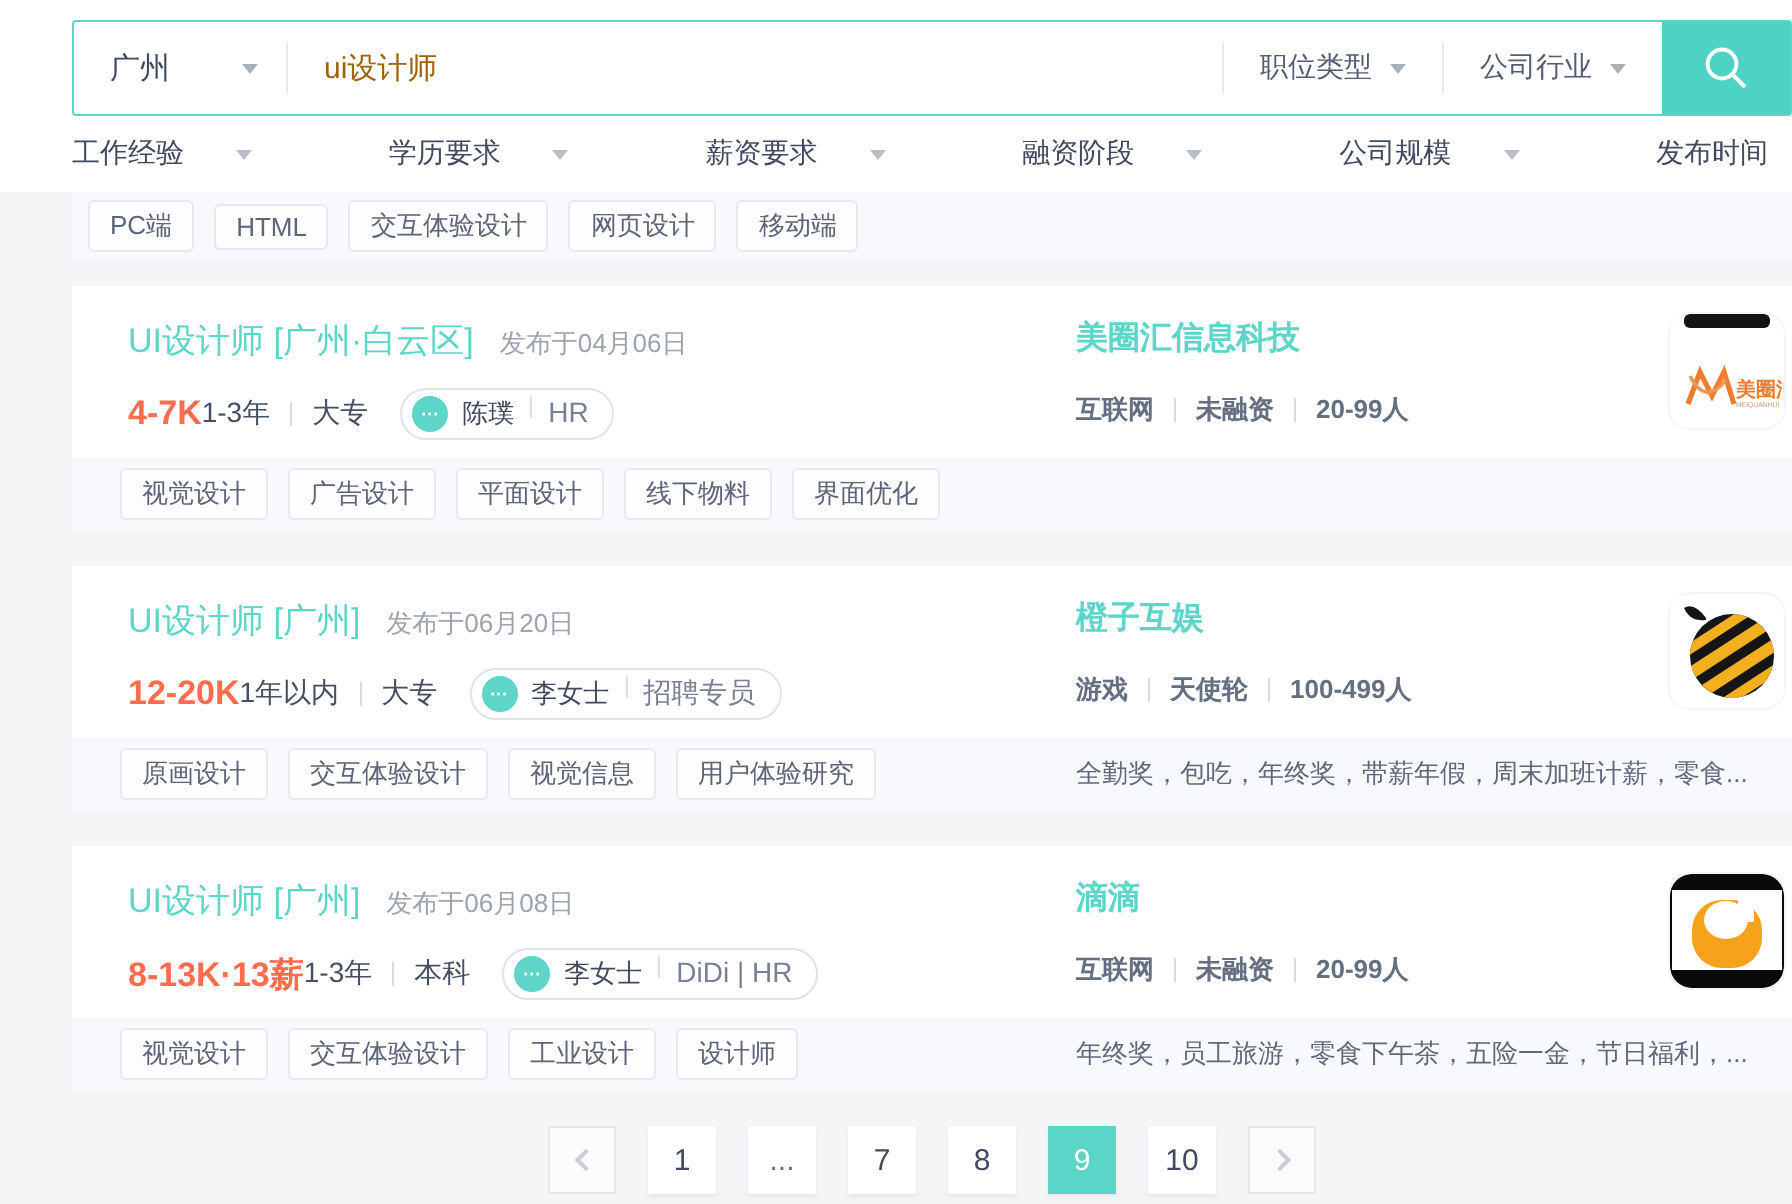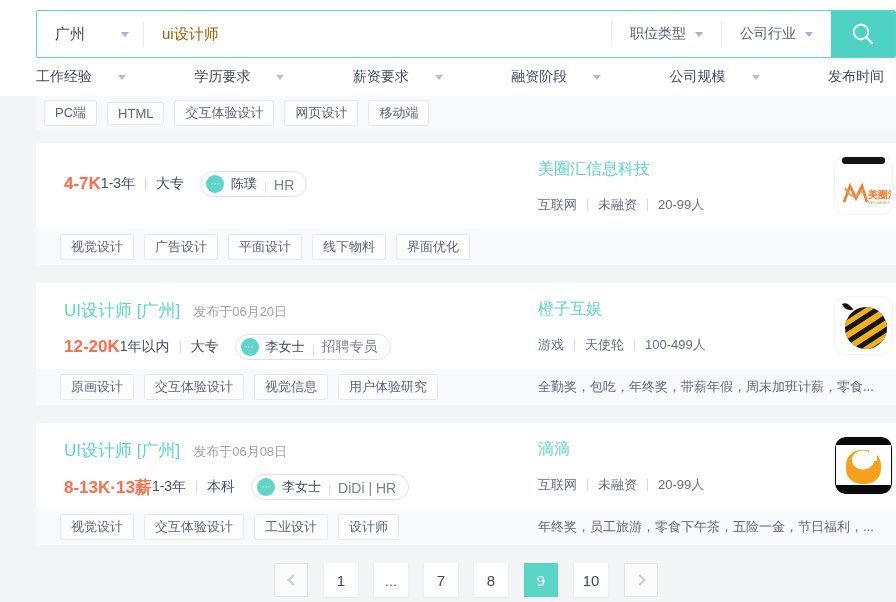--- a/index.html
+++ b/index.html
@@ -42,30 +42,30 @@
   .card-main { position:relative; display:flex; padding:16px 0 8px 28px; height:86px; }
   .job-col { width:474px; flex:none; }
   .title-row { display:flex; align-items:baseline; }
   .job-title { color:#5dd5c8; font-size:17px; text-decoration:none; cursor:pointer; }
   .job-date { color:#9da3af; font-size:13px; margin-left:13px; }
   .meta-row { display:flex; align-items:center; margin-top:12px; }
   .salary { color:#ff6d4c; font-size:17px; font-weight:bold; }
   .meta-text { color:#474f63; font-size:14px; }
   .meta-row .meta-text:first-of-type { margin-left:14px; }
   .vsep { width:1px; height:12px; background:#d8dbe1; margin:0 10px; display:inline-block; }
-  .pill { display:flex; align-items:flex-end; border:1px solid #dfe3e9; border-radius:14px;
+  .pill { display:flex; align-items:flex-start; border:1px solid #dfe3e9; border-radius:14px;
     padding:3px 12px 3px 5px; margin-left:16px; cursor:pointer; background:#fff; }
   .avatar { width:18px; height:18px; border-radius:50%; background:#5dd5c8; margin-right:7px;
     display:flex; align-items:center; justify-content:center; }
   .avatar::after { content:"···"; color:#fff; font-size:9px; font-weight:bold; letter-spacing:0; line-height:1; }
   .r-name { color:#414a60; font-size:13px; }
   .psep { width:1px; height:11px; background:#dcdfe5; margin:0 8px; }
   .r-role { color:#7a8093; font-size:14px; }
 
-  .company-col { flex:1; }
+  .company-col { flex:1;font-weight:bold; }
   .company-name { color:#5dd5c8; font-size:16px; text-decoration:none; cursor:pointer; }
   .company-meta { display:flex; align-items:center; margin-top:16px; font-size:13px; color:#666e82; }
   .logo { position:absolute; top:14px; right:4px; width:57px; height:57px; border-radius:10px;
     overflow:hidden; cursor:pointer; box-shadow:0 0 0 1px rgba(0,0,0,0.04); background:#fff; }
 
   
   .pagination { display:flex; justify-content:center; align-items:center; margin-top:18px; }
   .pg { width:34px; height:34px; margin:0 8px; display:flex; align-items:center; justify-content:center;
     background:#fff; color:#414a60; font-size:15px; cursor:pointer;
     box-shadow:0 1px 2px rgba(150,155,165,0.18); }
@@ -142,20 +142,24 @@
         <span class="chip">HTML</span>
         <span class="chip">交互体验设计</span>
         <span class="chip">网页设计</span>
         <span class="chip">移动端</span>
       </div>
     </div>
 
     <div class="card">
       <div class="card-main">
         <div class="job-col">
+          <div class="title-row">
+            <a class="job-title">UI设计师 [广州·白云区]</a>
+            <span class="job-date">发布于04月06日</span>
+          </div>
           <div class="meta-row">
             <span class="salary">4-7K</span>
             <span class="meta-text">1-3年</span>
             <span class="vsep"></span>
             <span class="meta-text">大专</span>
             <span class="pill">
               <span class="avatar"></span>
               <span class="r-name">陈璞</span>
               <span class="psep"></span>
               <span class="r-role">HR</span>

